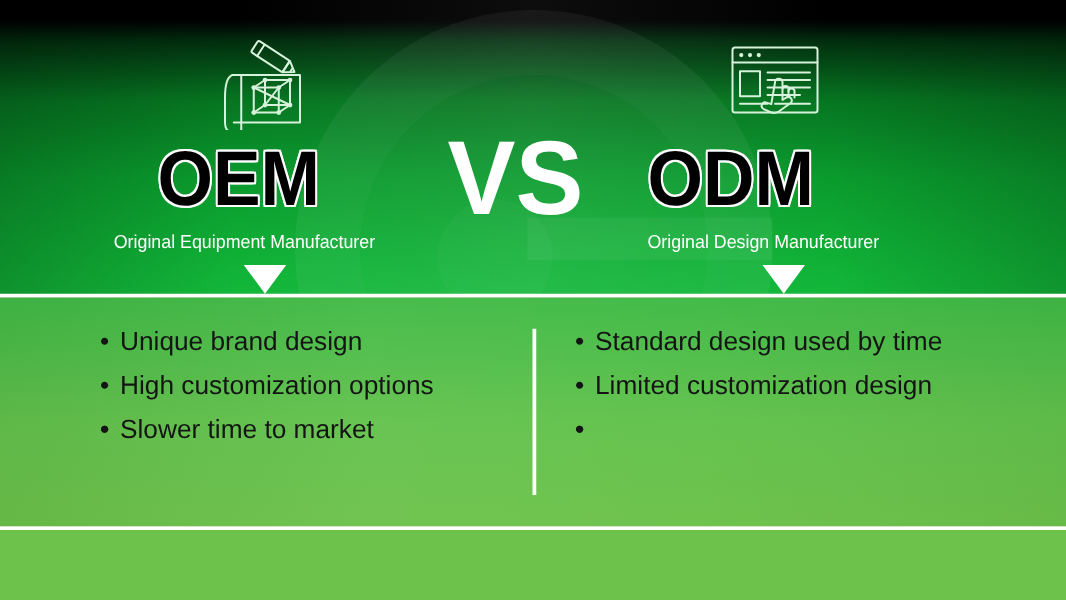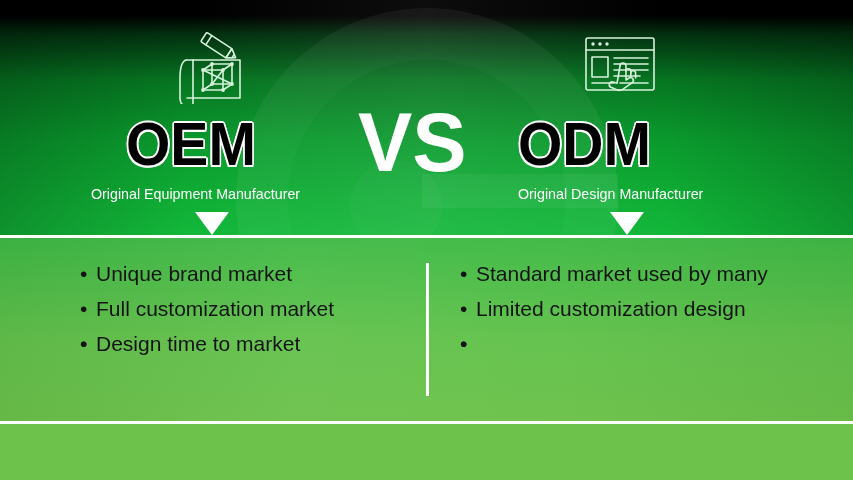--- a/index.html
+++ b/index.html
@@ -334,41 +334,41 @@
   <div class="hline hline-bottom"></div>
 
   <div class="bottom-band"></div>
 
   <div class="columns">
 
     <div class="col col-left">
       <ul class="bullet-list">
         <li>
           <span class="dot">•</span>
-          <span>Unique brand market</span>
-        </li>
-        <li>
-          <span class="dot">•</span>
-          <span>Full customization market</span>
-        </li>
-        <li>
-          <span class="dot">•</span>
-        </li>
-        <li>
-          <span class="dot">•</span>
-          <span>Design time to market</span>
+          <span>Unique brand design</span>
+        </li>
+        <li>
+          <span class="dot">•</span>
+          <span>High customization options</span>
+        </li>
+        <li>
+          <span class="dot">•</span>
+        </li>
+        <li>
+          <span class="dot">•</span>
+          <span>Slower time to market</span>
         </li>
       </ul>
     </div>
 
     <div class="col col-right">
       <ul class="bullet-list">
         <li>
           <span class="dot">•</span>
-          <span>Standard market used by many</span>
+          <span>Standard design used by time</span>
         </li>
         <li>
           <span class="dot">•</span>
           <span>Limited customization design</span>
         </li>
         <li>
           <span class="dot">•</span>
         </li>
         <li>
           <span class="dot">•</span>

